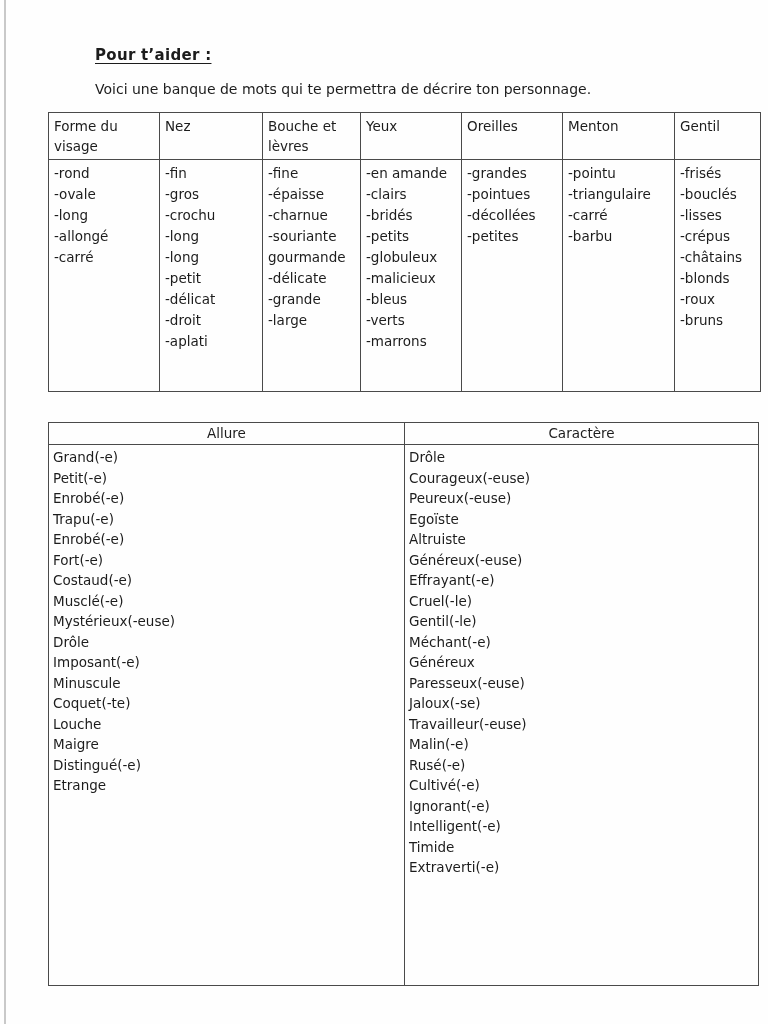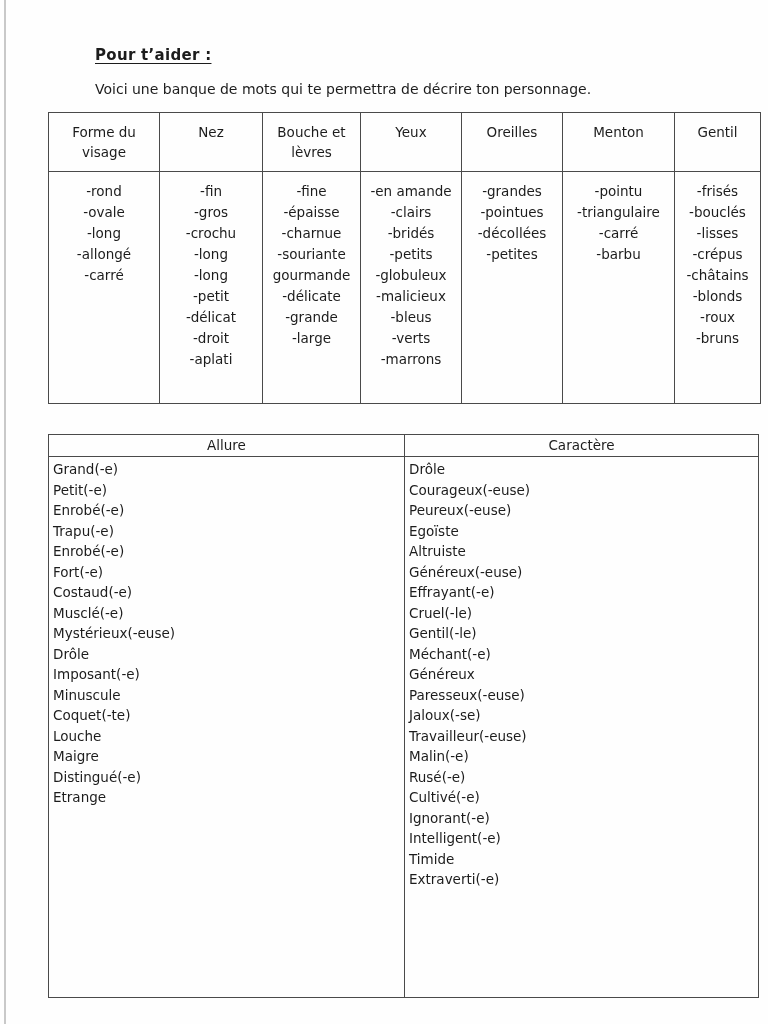--- a/index.html
+++ b/index.html
@@ -36,23 +36,23 @@
     table-layout: fixed;
   }
   .word-bank {
     margin: 15px 0 0 48px;
     width: 712px;
   }
   .word-bank th, .word-bank td {
     border: 1px solid #4a4a4a;
     font-size: 13.5px;
     font-weight: normal;
-    text-align: center;
+    text-align: left;
     vertical-align: top;
-    padding: 9px 5px;
+    padding: 3px 5px;
     line-height: 20px;
     overflow: hidden;
   }
   .word-bank th { height: 42px; }
   .word-bank tr.bank-body td { height: 232px; line-height: 21px; }
   .traits {
     margin: 30px 0 0 48px;
     width: 710px;
   }
   .traits th, .traits td {

